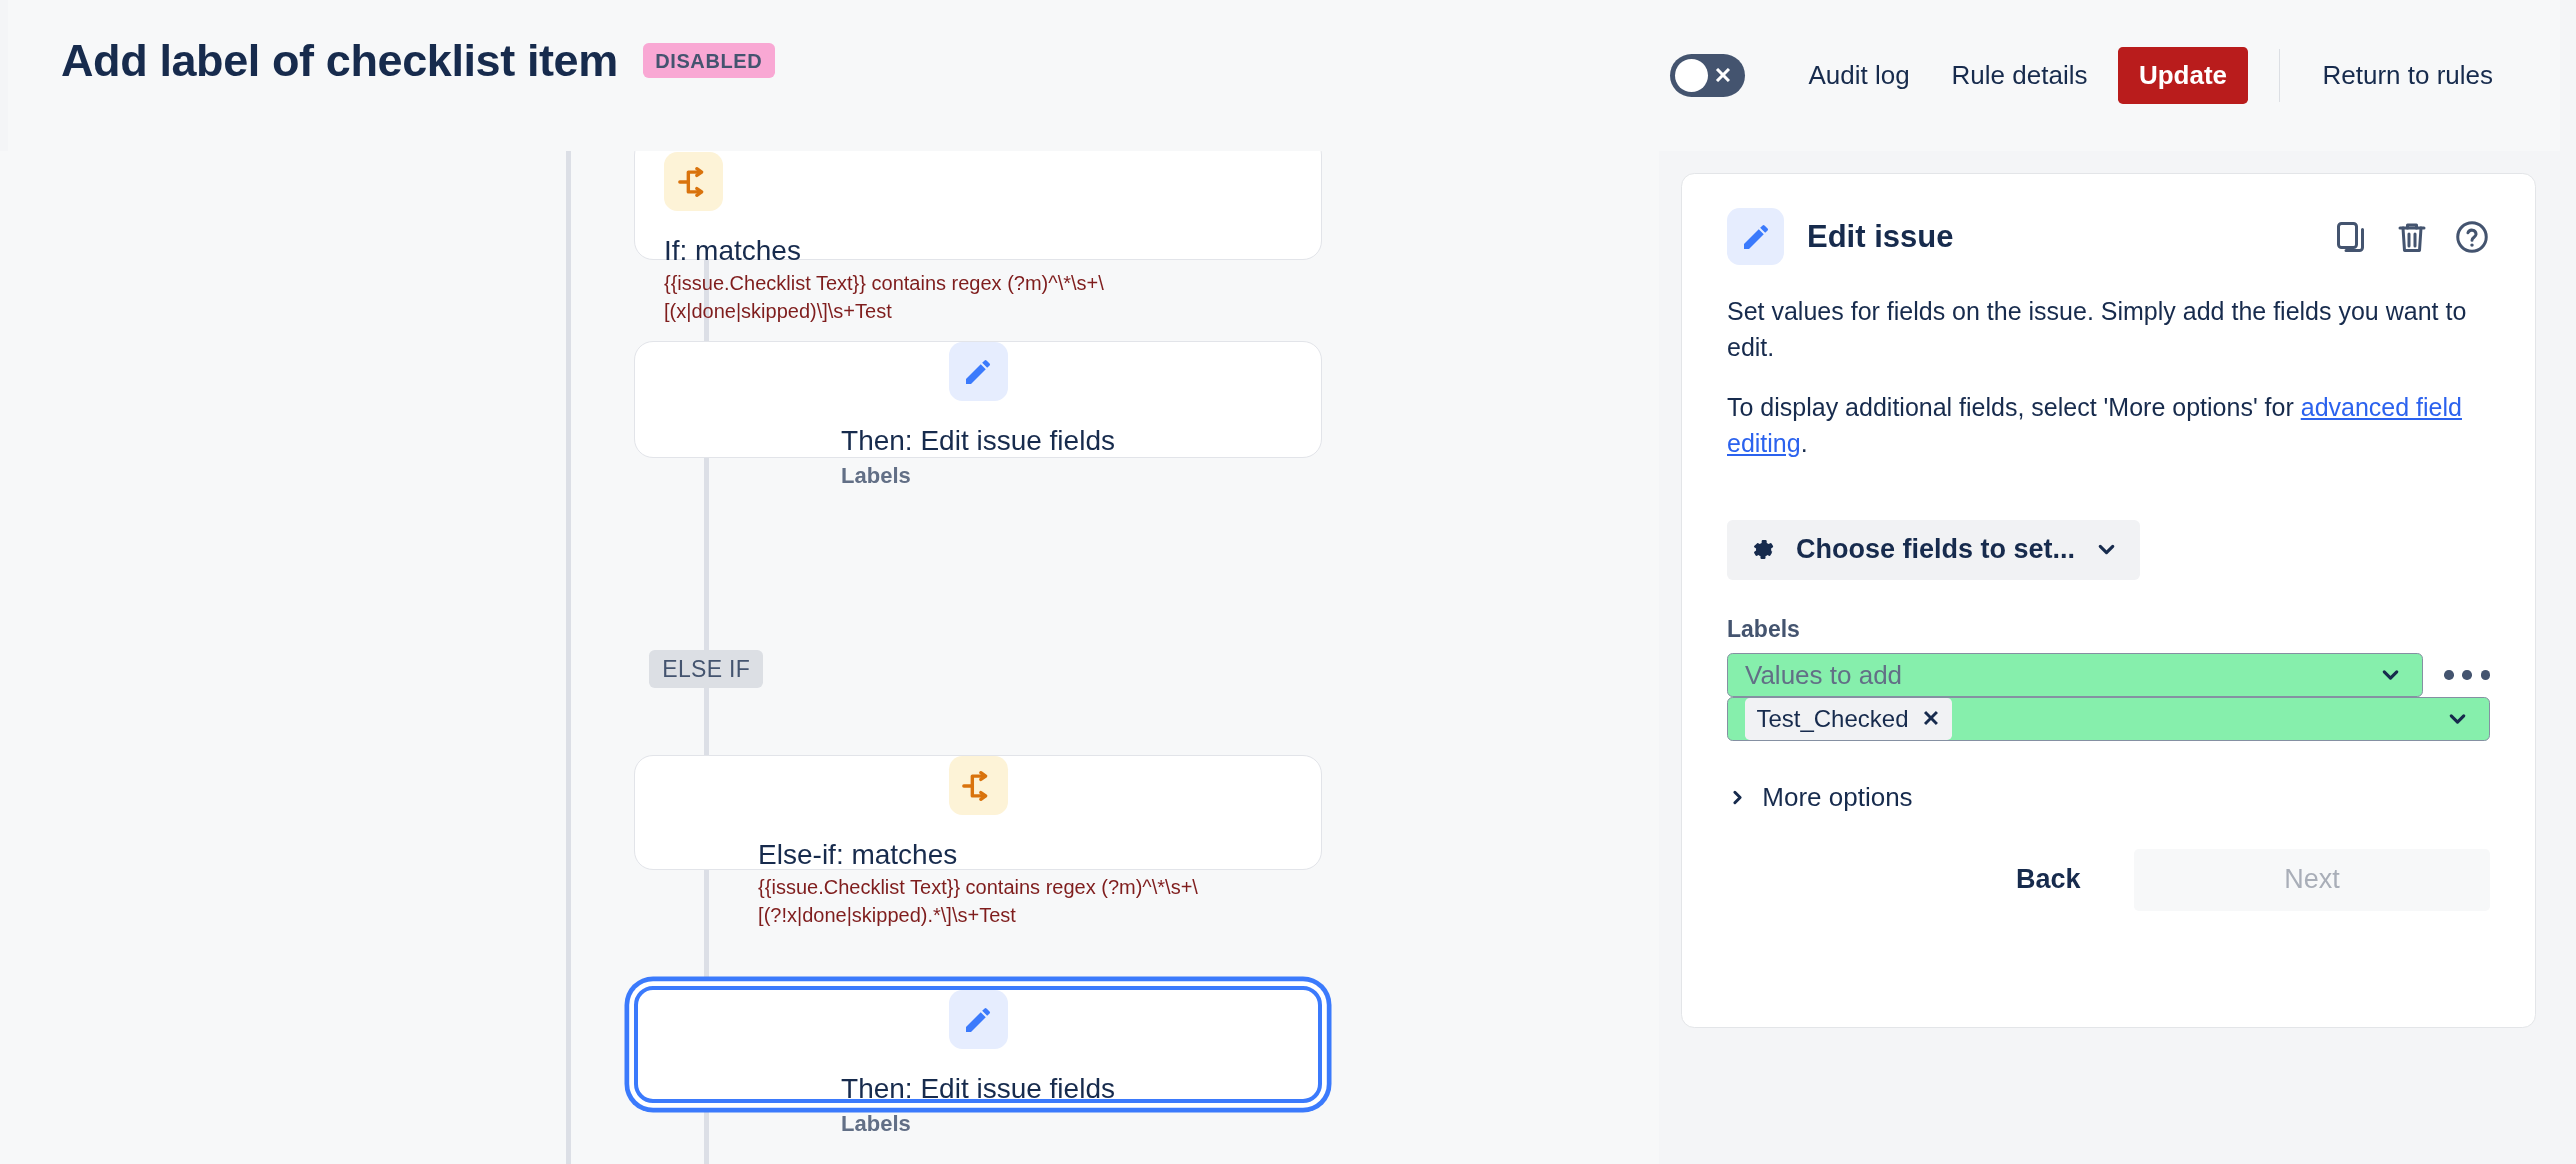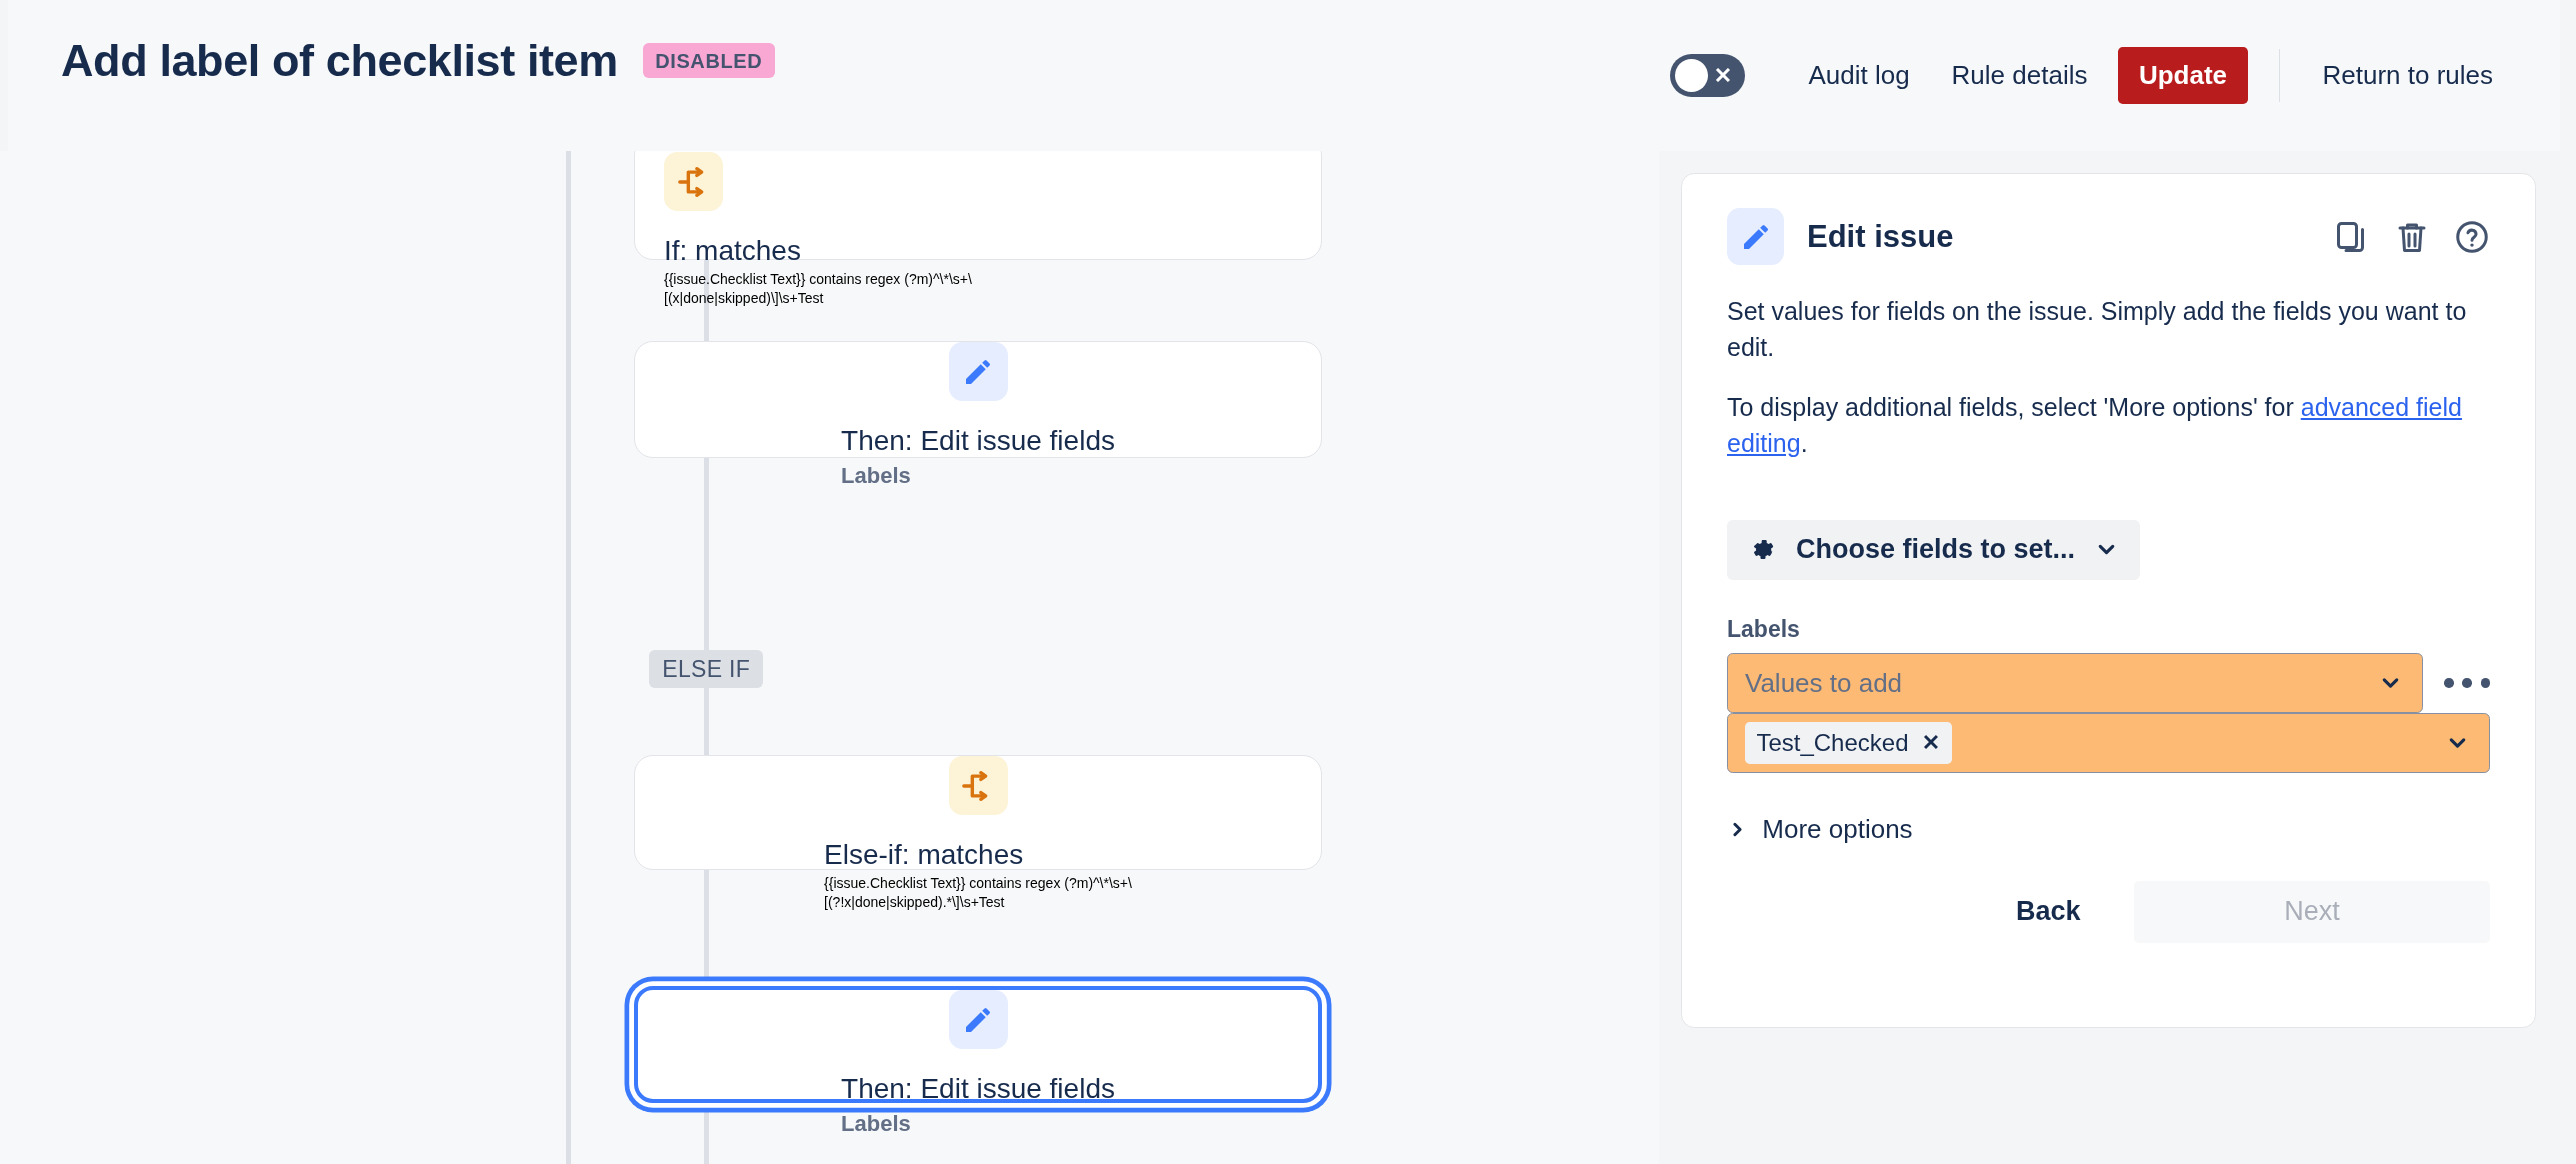--- a/index.html
+++ b/index.html
@@ -99,21 +99,21 @@
   .node-text { min-width: 0; }
   .node-title {
     font-size: 28px; font-weight: 500; color: #172b4d;
     line-height: 1.22; white-space: nowrap;
   }
   .node-sub {
     font-size: 22px; font-weight: 700; color: #626f86;
     line-height: 1.35; margin-top: 2.9px;
   }
   .node-sub.mono {
-    font-weight: 400; color: #000000; font-size: 14px;
+    font-weight: 400; color: #7f1d1d; font-size: 20px;
     white-space: pre-line; line-height: 1.38; margin-top: 1.9px;
   }
 
   .add-component {
     position: absolute; left: 634px;
     background: #e9eaee; color: #172b4d;
     border-radius: 5.7px; padding: 14.3px 25px 14.3px 21px;
     display: inline-flex; align-items: center; gap: 18px;
     font-size: 27px; font-weight: 700; cursor: pointer;
   }
@@ -171,22 +171,22 @@
     padding: 14.3px 21px; margin-top: 34px; cursor: pointer;
     font-size: 27px; font-weight: 700; color: #172b4d;
   }
 
   .field-label {
     font-size: 23px; font-weight: 700; color: #44546f;
     margin-top: 36px; margin-bottom: 10.5px;
   }
   .select-row { display: flex; align-items: center; gap: 0; }
   .select {
-    position: relative; width: 763px; height: 60px;
-    border: 1.9px solid #8590a2; border-radius: 5.7px; background: #fdba74;
+    position: relative; width: 763px; height: 44px;
+    border: 1.9px solid #8590a2; border-radius: 5.7px; background: #86efac;
     display: flex; align-items: center; padding: 0 17px; cursor: pointer;
   }
   .select-placeholder { font-size: 26px; color: #626f86; }
   .chev {
     position: absolute; right: 19px; top: 50%;
     transform: translateY(-50%);
     display: flex; align-items: center;
   }
   .tag {
     display: inline-flex; align-items: center; gap: 13.3px;

